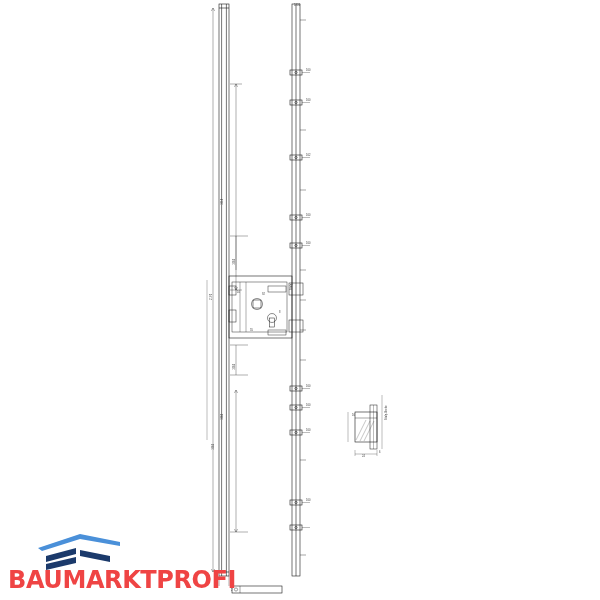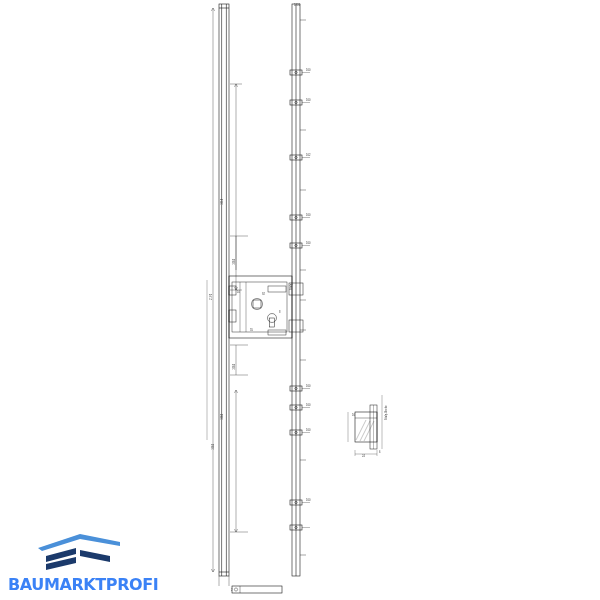--- a/index.html
+++ b/index.html
@@ -43,23 +43,23 @@
     bottom: 6px;
     width: 210px;
     height: 66px;
   }
   #logo .wordmark {
     position: absolute;
     left: 0;
     bottom: 0;
     font-family: "DejaVu Sans", sans-serif;
     font-weight: bold;
-    font-size: 16px;
+    font-size: 24px;
     letter-spacing: -0.4px;
-    color: #3b82f6;
+    color: #ef4444;
   }
   #logo .mark {
     position: absolute;
     left: 28px;
     bottom: 24px;
     width: 86px;
     height: 38px;
   }
 </style>
 </head>

